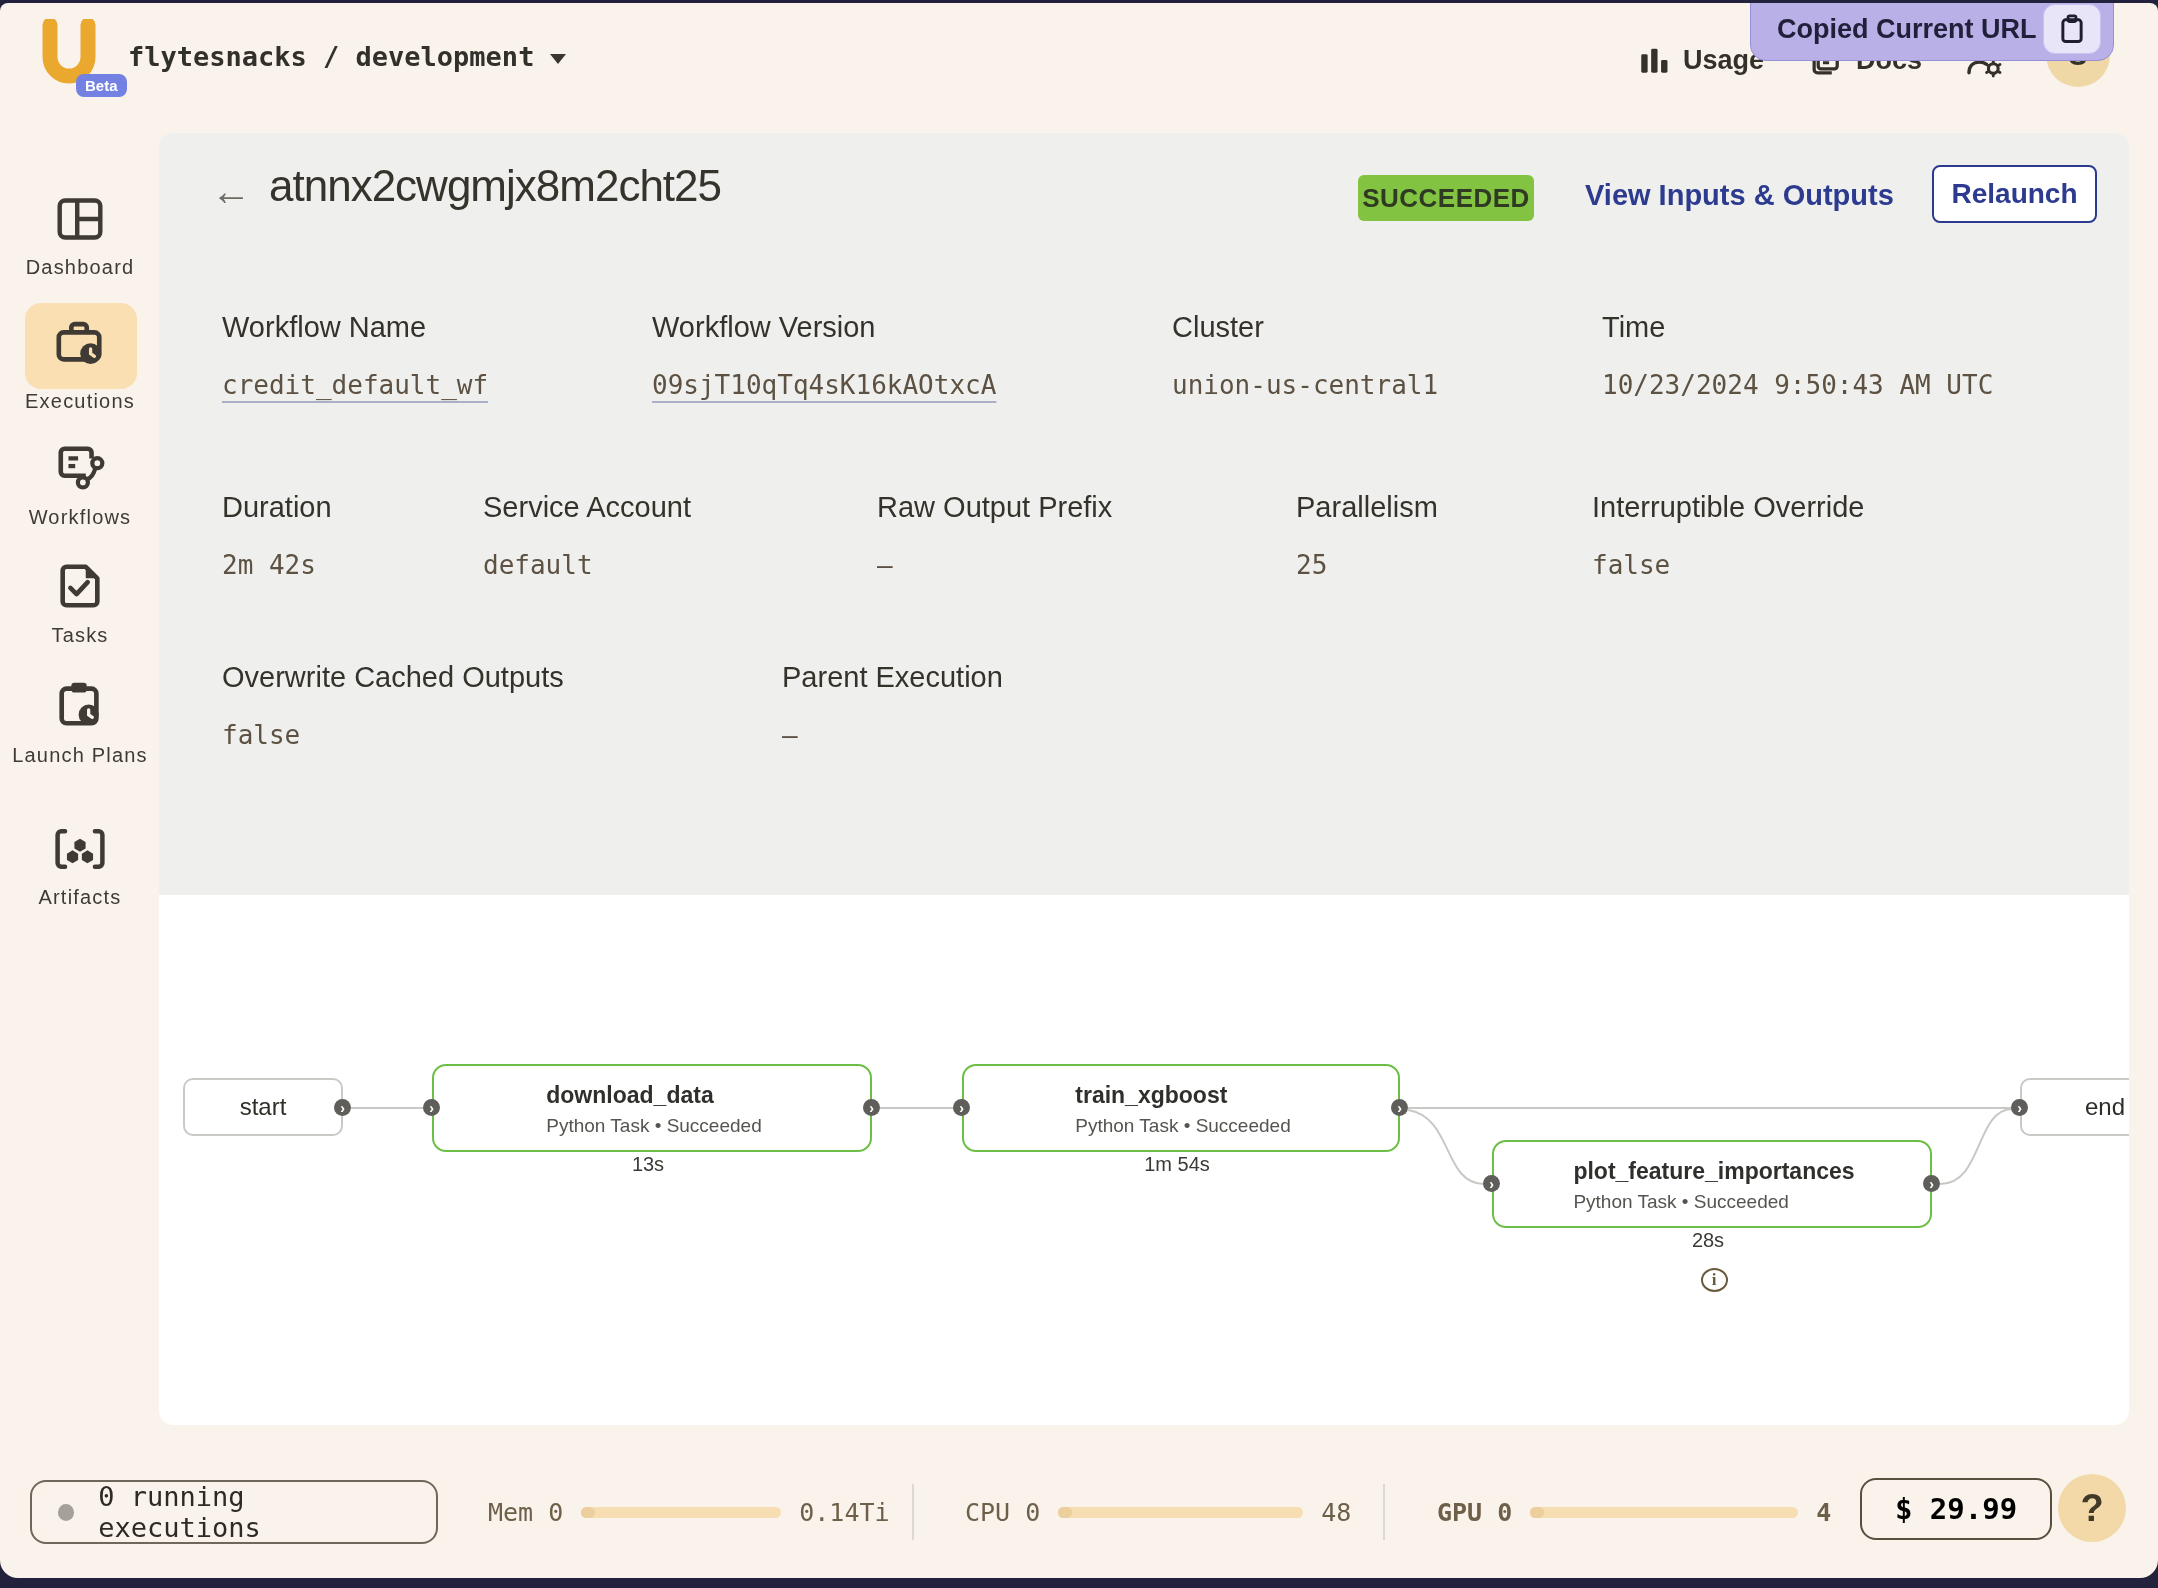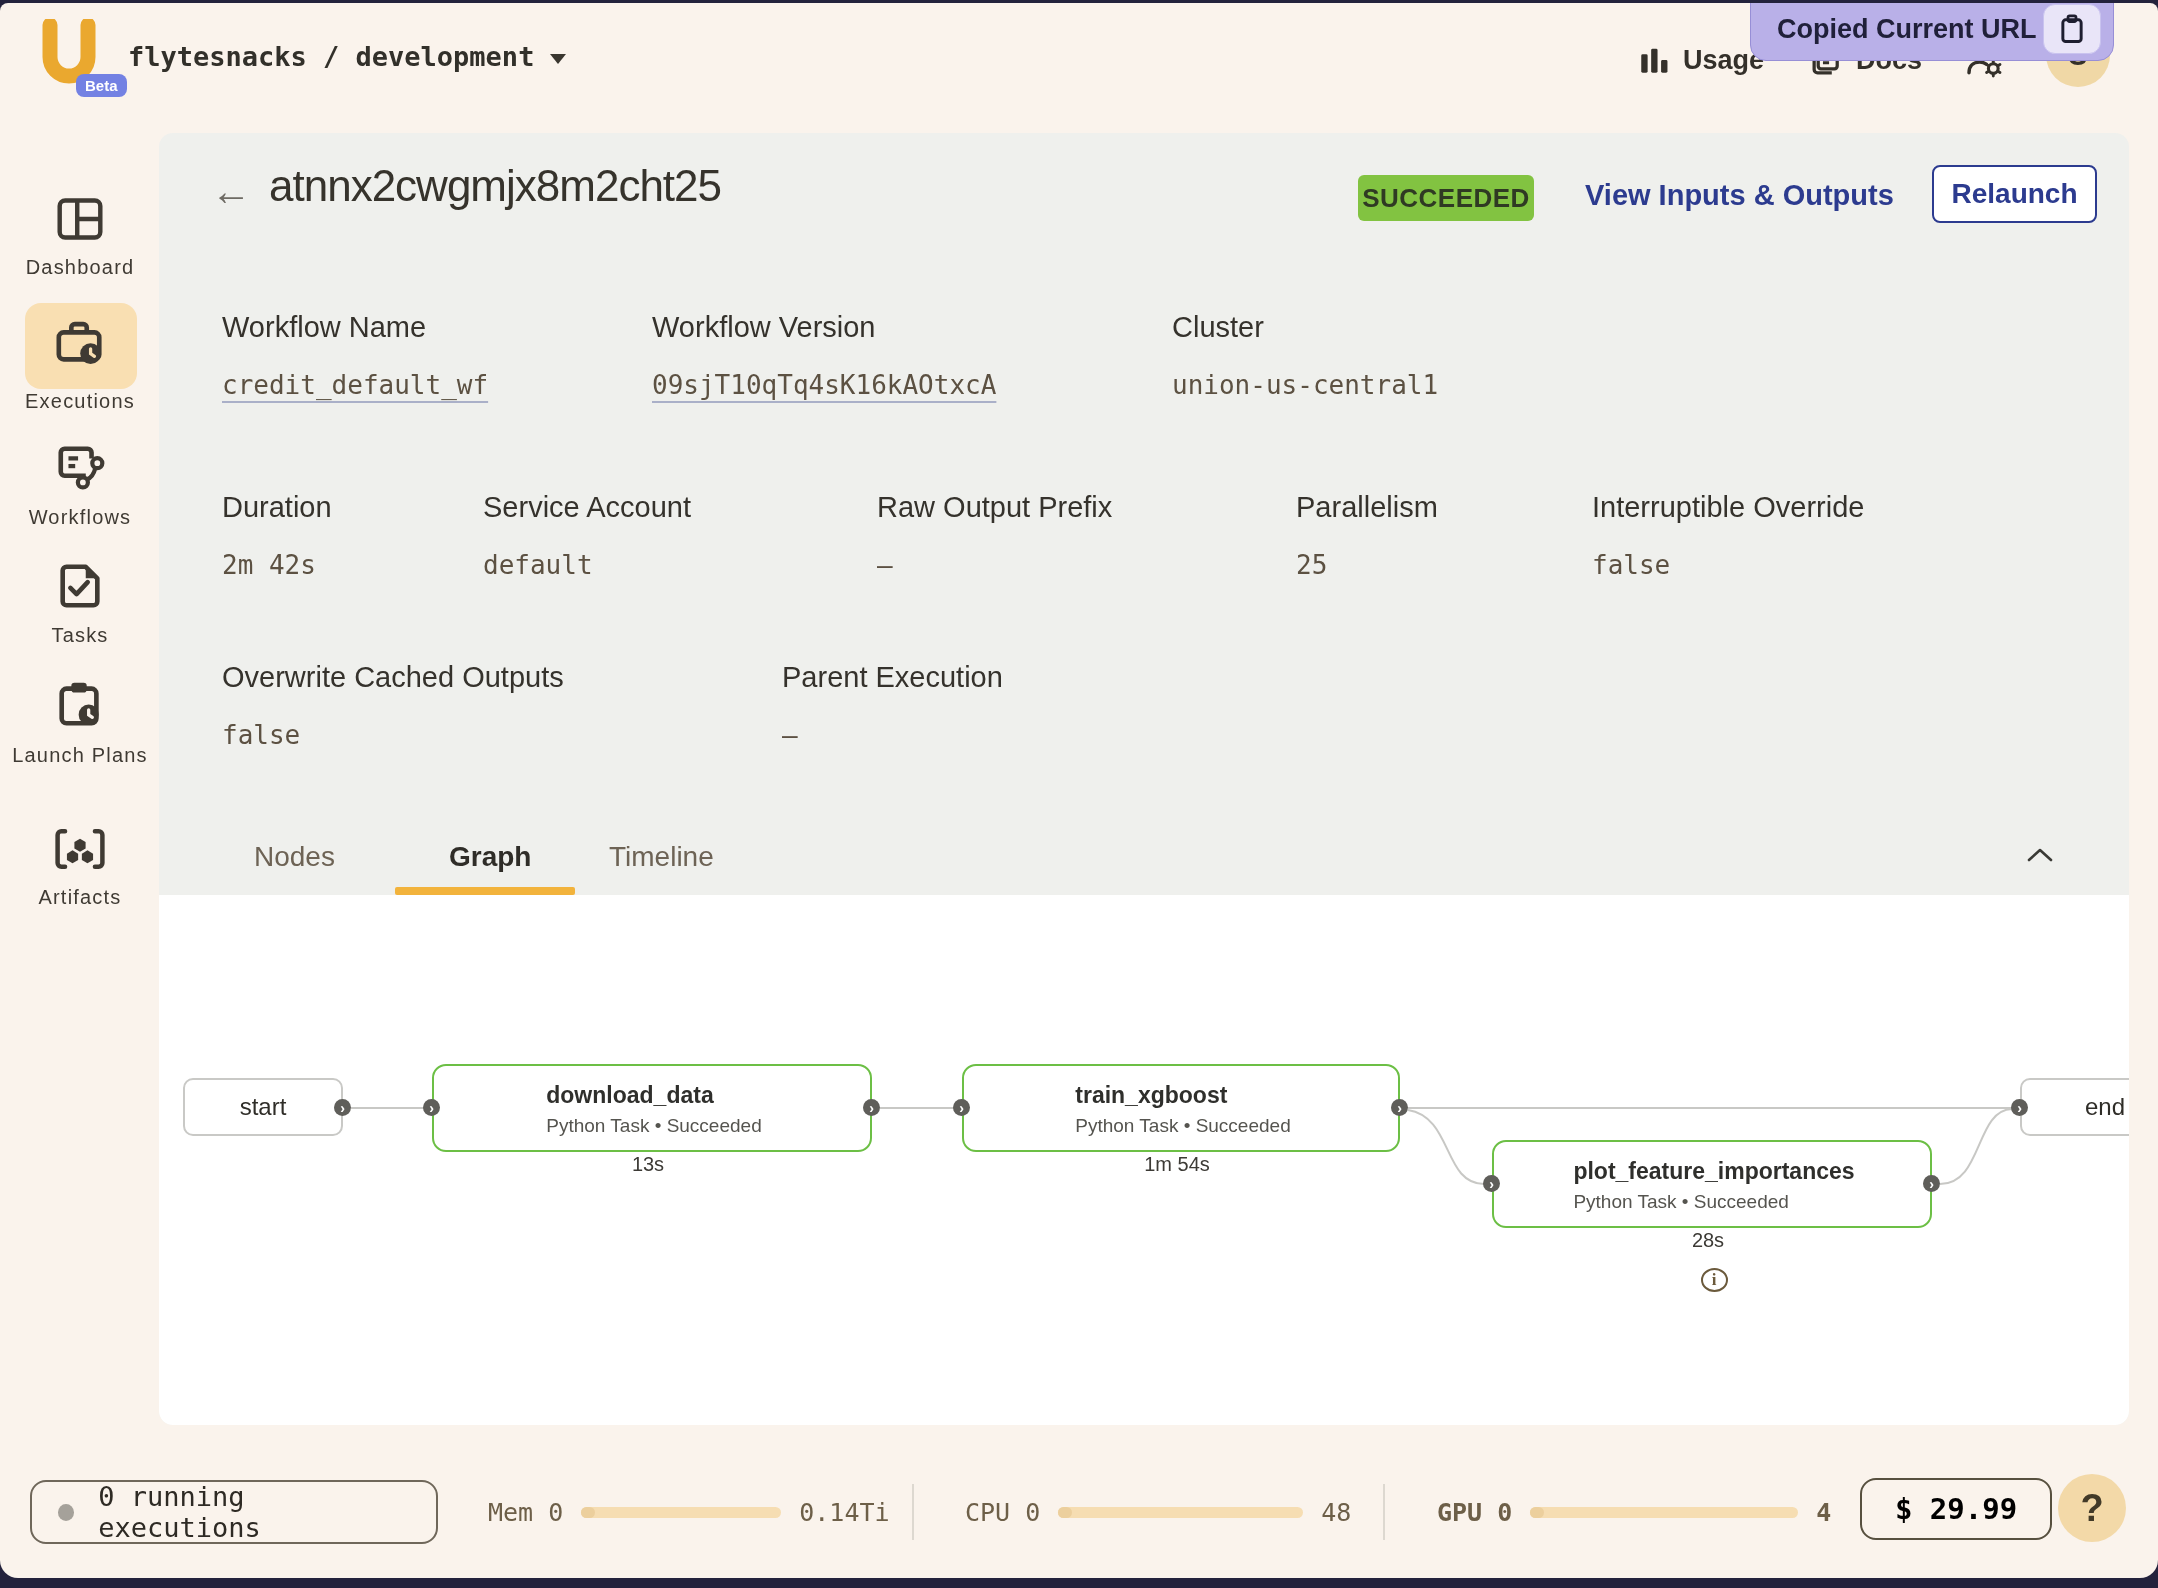--- a/index.html
+++ b/index.html
@@ -241,20 +241,24 @@
       <div class="fvalue link">credit_default_wf</div>
     </div>
     <div class="field" style="left:493px; top:178px;">
       <div class="flabel">Workflow Version</div>
       <div class="fvalue link">09sjT10qTq4sK16kAOtxcA</div>
     </div>
     <div class="field" style="left:1013px; top:178px;">
       <div class="flabel">Cluster</div>
       <div class="fvalue">union-us-central1</div>
     </div>
+    <div class="field" style="left:1443px; top:178px;">
+      <div class="flabel">Time</div>
+      <div class="fvalue">10/23/2024 9:50:43 AM UTC</div>
+    </div>
 
     <div class="field" style="left:63px; top:358px;">
       <div class="flabel">Duration</div>
       <div class="fvalue">2m 42s</div>
     </div>
     <div class="field" style="left:324px; top:358px;">
       <div class="flabel">Service Account</div>
       <div class="fvalue">default</div>
     </div>
     <div class="field" style="left:718px; top:358px;">
@@ -272,29 +276,20 @@
 
     <div class="field" style="left:63px; top:528px;">
       <div class="flabel">Overwrite Cached Outputs</div>
       <div class="fvalue">false</div>
     </div>
     <div class="field" style="left:623px; top:528px;">
       <div class="flabel">Parent Execution</div>
       <div class="fvalue">–</div>
     </div>
 
-    <div class="tabs">
-      <span class="tab" style="left:95px;">Nodes</span>
-      <span class="tab active" style="left:290px;">Graph</span>
-      <span class="tab" style="left:450px;">Timeline</span>
-      <div class="tab-underline"></div>
-      <svg class="icon collapse-chevron" width="30" height="20" viewBox="0 0 30 20">
-        <polyline points="4,15 15,5 26,15" fill="none" stroke="#3a3a35" stroke-width="2.6" stroke-linecap="round" stroke-linejoin="round"></polyline>
-      </svg>
-    </div>
 
     <div class="graph-area">
       <svg class="edges" width="1970" height="530">
         <g fill="none" stroke="#c8c8c5" stroke-width="2">
           <path d="M192 213 H265"></path>
           <path d="M721 213 H795"></path>
           <path d="M1249 213 H1853"></path>
           <path d="M1249 215 C1294 222 1284 289 1325 289"></path>
           <path d="M1781 289 C1824 289 1816 215 1853 214"></path>
         </g>

